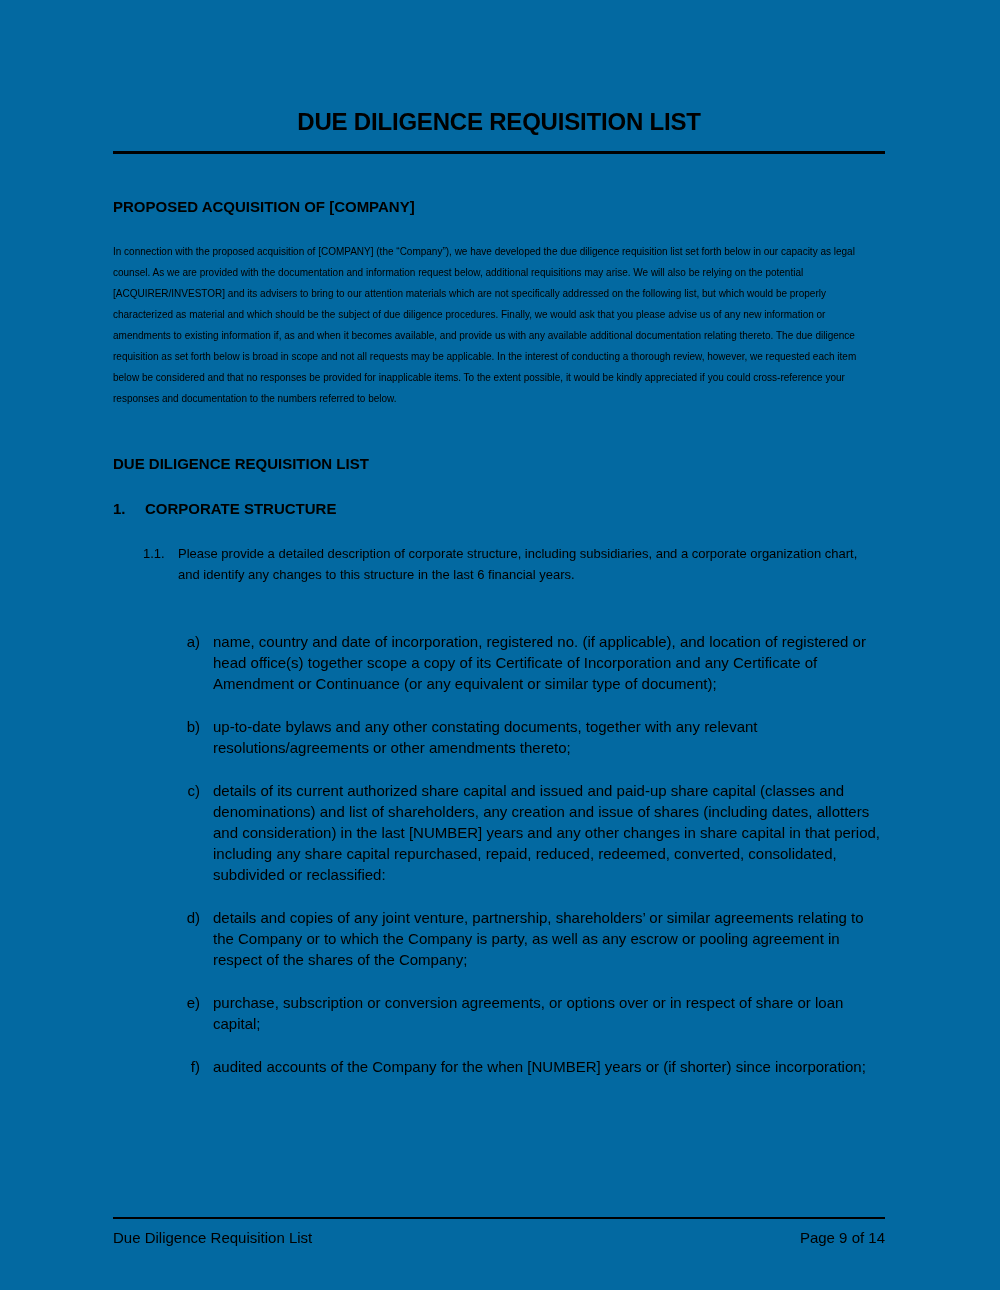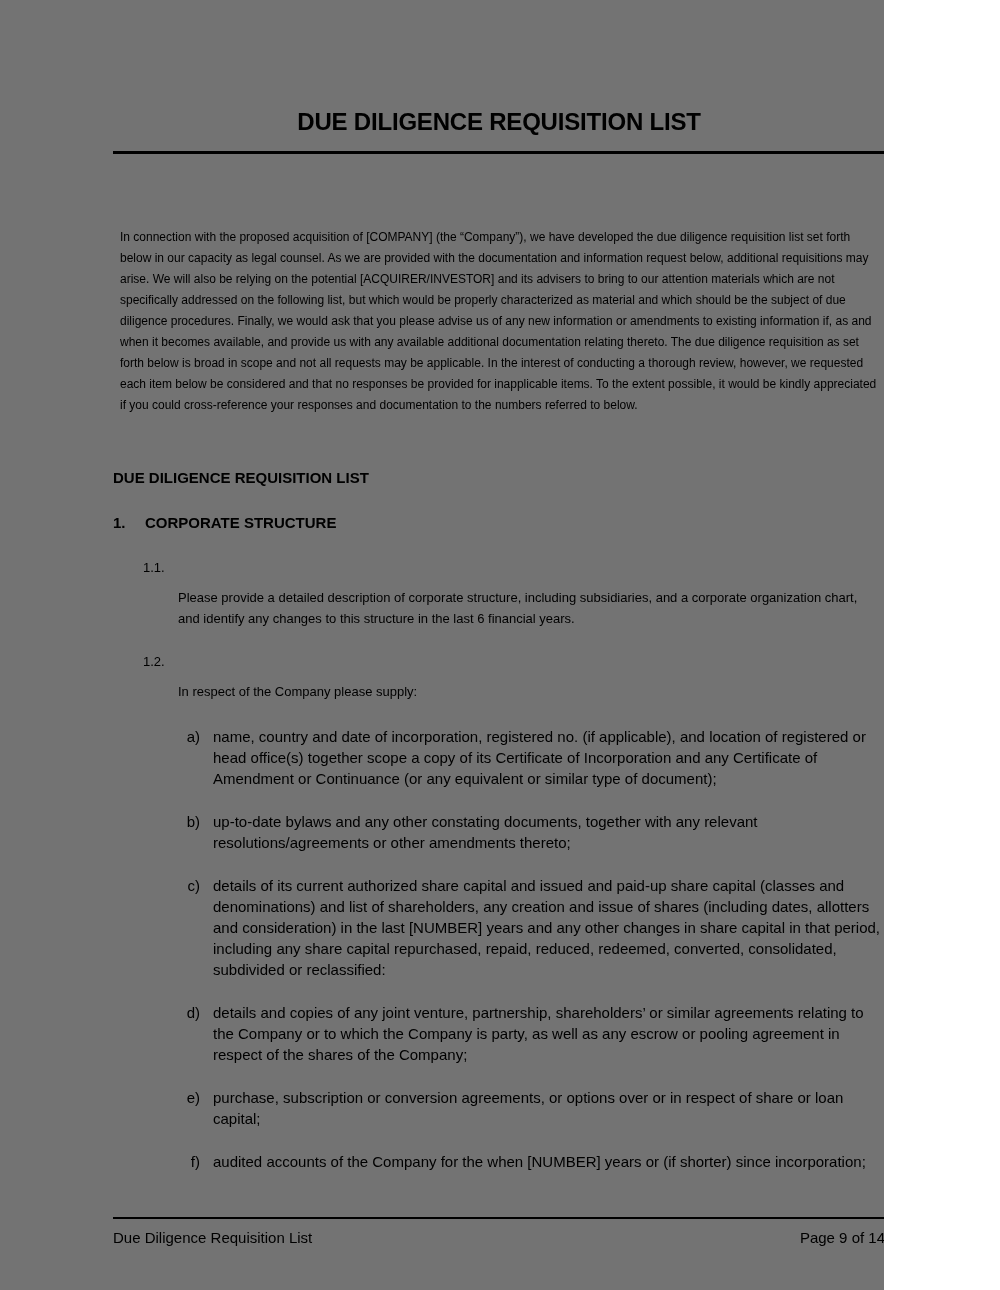--- a/index.html
+++ b/index.html
@@ -7,23 +7,23 @@
     margin: 0;
     padding: 0;
     background: #ffffff;
   }
   body {
     font-family: "Liberation Sans", sans-serif;
     color: #000000;
   }
   .page {
     position: relative;
-    width: 884px;
+    width: 1000px;
     height: 1290px;
-    background: #737373;
+    background: #0369a1;
     box-sizing: border-box;
     overflow: hidden;
   }
   .content {
     position: absolute;
     left: 113px;
     top: 0;
     width: 772px;
   }
 
@@ -46,23 +46,23 @@
   }
 
   
   .section-heading {
     font-size: 15px;
     font-weight: bold;
     line-height: 21px;
     margin: 0;
   }
   .body-text {
-    font-size: 12px;
-    line-height: 21px;
-    margin: 7px;
+    font-size: 10px;
+    line-height: 21px;
+    margin: 0;
     text-align: left;
   }
 
   .sp-42 { height: 42px; }
   .sp-24 { height: 24px; }
   .sp-22 { height: 22px; }
 
   
   .lvl1 {
     display: flex;
@@ -83,21 +83,20 @@
     line-height: 21px;
     margin-left: 30px;
   }
   .lvl2 .marker {
     width: 35px;
     flex: 0 0 35px;
   }
   .lvl2 .text {
     flex: 1;
     padding-right: 8px;
-    margin-top: 30px;
   }
 
   
   .lvl3 {
     display: flex;
     font-size: 15px;
     line-height: 21px;
     margin-left: 65px;
   }
   .lvl3 .marker {
@@ -136,20 +135,21 @@
 <div class="page">
 
   <div class="content">
 
     <h1 class="doc-title">DUE DILIGENCE REQUISITION LIST</h1>
 
     <hr class="title-rule">
 
     <div class="sp-42"></div>
 
+    <div class="section-heading">PROPOSED ACQUISITION OF [COMPANY]</div>
 
     <div class="sp-24"></div>
 
     <p class="body-text">In connection with the proposed acquisition of [COMPANY] (the “Company”), we have developed the due diligence requisition list set forth below in our capacity as legal counsel. As we are provided with the documentation and information request below, additional requisitions may arise. We will also be relying on the potential [ACQUIRER/INVESTOR] and its advisers to bring to our attention materials which are not specifically addressed on the following list, but which would be properly characterized as material and which should be the subject of due diligence procedures. Finally, we would ask that you please advise us of any new information or amendments to existing information if, as and when it becomes available, and provide us with any available additional documentation relating thereto. The due diligence requisition as set forth below is broad in scope and not all requests may be applicable. In the interest of conducting a thorough review, however, we requested each item below be considered and that no responses be provided for inapplicable items. To the extent possible, it would be kindly appreciated if you could cross-reference your responses and documentation to the numbers referred to below.</p>
 
     <div class="sp-22"></div>
 
 
     <div class="sp-22"></div>
 
@@ -164,24 +164,20 @@
 
     <div class="sp-24"></div>
 
     <div class="lvl2">
       <span class="marker">1.1.</span>
       <span class="text">Please provide a detailed description of corporate structure, including subsidiaries, and a corporate organization chart, and identify any changes to this structure in the last 6 financial years.</span>
     </div>
 
     <div class="sp-22"></div>
 
-    <div class="lvl2">
-      <span class="marker">1.2.</span>
-      <span class="text">In respect of the Company please supply:</span>
-    </div>
 
     <div class="sp-24"></div>
 
     <div class="lvl3">
       <span class="marker">a)</span>
       <span class="text">name, country and date of incorporation, registered no. (if applicable), and location of registered or head office(s) together scope a copy of its Certificate of Incorporation and any Certificate of Amendment or Continuance (or any equivalent or similar type of document);</span>
     </div>
 
     <div class="sp-22"></div>
 

